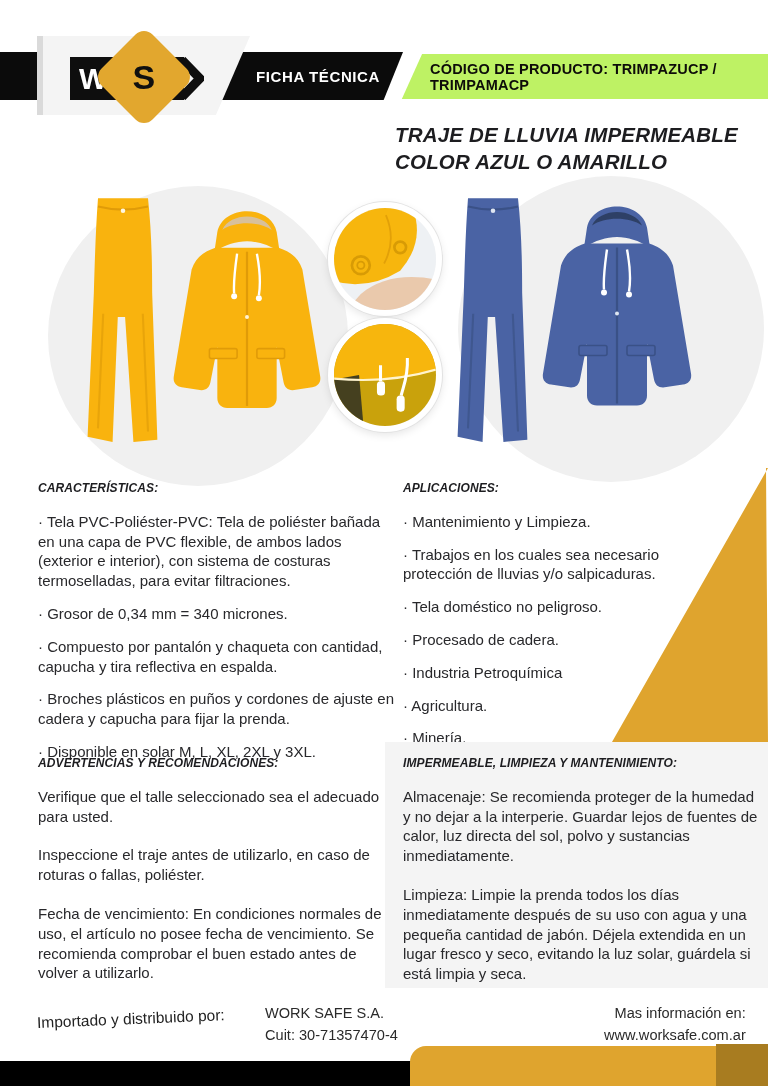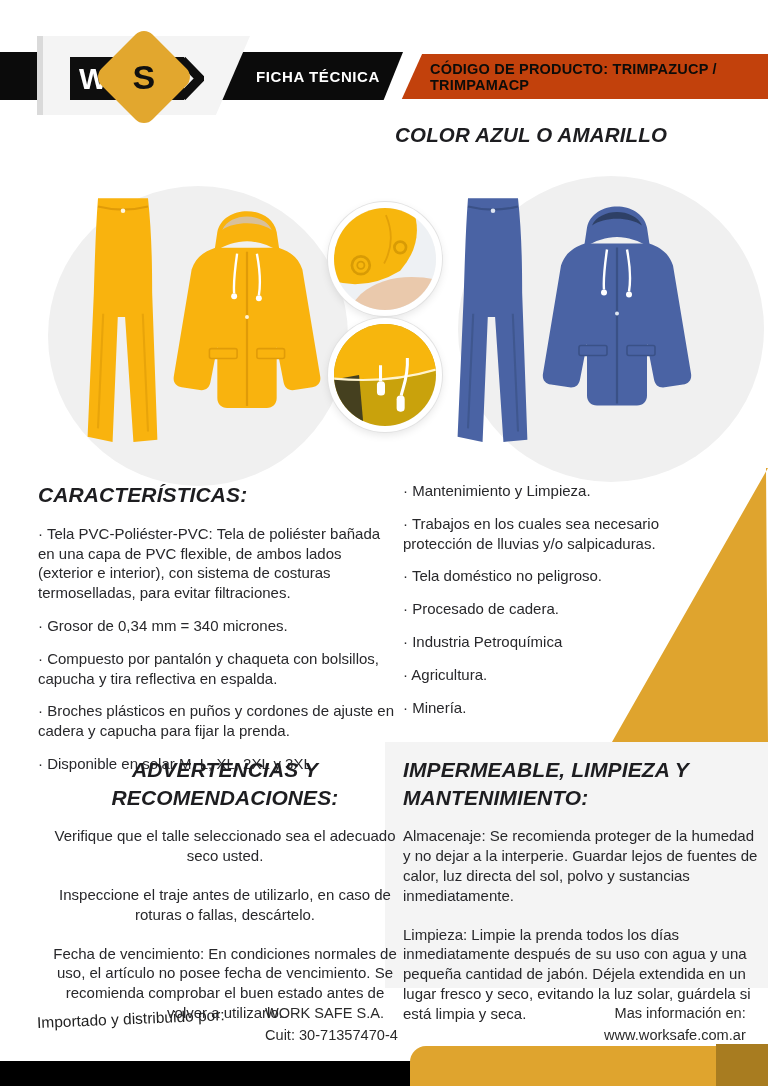--- a/index.html
+++ b/index.html
@@ -2,21 +2,21 @@
 <html><head>
 <meta charset="utf-8">
 <style>
   html,body{margin:0;padding:0;background:#fff;}
   .page{position:relative;width:768px;height:1086px;background:#ffffff;overflow:hidden;
         font-family:"Liberation Sans",sans-serif;color:#232326;}
 
   
   .band-black{position:absolute;left:0;top:52px;width:403px;height:48px;background:#0b0b0b;
               clip-path:polygon(0 0,100% 0,95.2% 100%,0 100%);}
-  .band-gold{position:absolute;left:400px;top:54px;width:368px;height:45px;background:#c2410c;
+  .band-gold{position:absolute;left:400px;top:54px;width:368px;height:45px;background:#bef264;
              clip-path:polygon(6% 0,100% 0,100% 100%,0.5% 100%);}
   .band-gold .code{position:absolute;left:30px;top:0;height:100%;display:flex;align-items:center;
                    font-size:14.5px;font-weight:bold;color:#0d0c09;letter-spacing:0.2px;}
   .ficha{position:absolute;left:243px;top:52px;width:150px;height:48px;display:flex;align-items:center;
          justify-content:center;color:#ffffff;font-weight:bold;font-size:15px;letter-spacing:0.6px;}
   .logo-card{position:absolute;left:37px;top:36px;width:213px;height:79px;background:#f4f4f4;
              clip-path:polygon(0 0,100% 0,84% 100%,0 100%);}
   .logo-card .edge{position:absolute;left:0;top:0;width:6px;height:100%;background:#dadada;}
   .logo-bar{position:absolute;left:70px;top:57px;width:114px;height:43px;background:#0e0e0e;
             display:flex;align-items:center;}
@@ -35,27 +35,27 @@
   .bg-circle.left{left:48px;top:186px;width:300px;height:300px;}
   .bg-circle.right{left:458px;top:176px;width:306px;height:306px;}
   .suit-svg{position:absolute;}
   .detail-circle{position:absolute;width:102px;height:102px;border-radius:50%;border:6px solid #ffffff;
                  overflow:hidden;box-shadow:0 0 0 1px #e2e2e2,0 3px 8px rgba(0,0,0,.10);background:#f6f6f6;}
   .detail-circle svg{display:block;}
 
   
   .gold-triangle{position:absolute;right:0;top:466px;width:156px;height:276px;}
   .col{position:absolute;font-size:15px;line-height:1.32;color:#28282b;}
-  .col h2{margin:0 0 15px 0;font-size:21px;font-style:italic;font-weight:800;color:#1d1d20;letter-spacing:0.1px;}
+  .col h2{margin:0 0 15px 0;font-size:12px;font-style:italic;font-weight:800;color:#1d1d20;letter-spacing:0.1px;}
   .col p{margin:0 0 13px 0;}
   .col.para p{margin:0 0 19px 0;}
   .col-caract{left:38px;top:481px;width:358px;}
   .col-aplic{left:403px;top:481px;width:302px;}
   .gray-panel{position:absolute;left:385px;top:742px;width:383px;height:246px;background:#f4f4f4;}
-  .col-advert{left:48px;top:756px;width:354px;text-align:center;}
+  .col-advert{left:38px;top:756px;width:354px;}
   .col-almac{left:403px;top:756px;width:356px;}
 
   
   .foot-imported{position:absolute;left:37px;top:1014px;font-size:15.5px;color:#222;
                  transform:rotate(-2.4deg);transform-origin:left center;}
   .foot-company{position:absolute;left:265px;top:1002px;font-size:15.5px;line-height:1.45;color:#2a2a2a;
                 transform:scaleX(.94);transform-origin:left top;}
   .foot-info{position:absolute;right:22px;top:1002px;font-size:15.5px;line-height:1.45;color:#2a2a2a;
              text-align:right;transform:scaleX(.94);transform-origin:right top;}
   .foot-black{position:absolute;left:0;top:1061px;width:412px;height:25px;background:#000;}
@@ -81,20 +81,21 @@
     <span class="logo-w">W</span>
   </div>
   <svg class="logo-chevron" viewBox="0 0 26 43">
     <polyline points="4,3 22,21.5 4,40" fill="none" stroke="#0e0e0e" stroke-width="9"></polyline>
   </svg>
   <div class="logo-diamond">
     <span class="logo-s">S</span>
   </div>
 
   <div class="title">
+    <span style="display:block">TRAJE DE LLUVIA IMPERMEABLE</span>
     <span style="display:block">COLOR AZUL O AMARILLO</span>
   </div>
 
   <div class="bg-circle left"></div>
   <div class="bg-circle right"></div>
 
   <svg class="suit-svg" style="left:68px;top:194px;" width="110" height="250" viewBox="0 0 100 240">
     <path d="M26,4 L74,4 C77,32 78,60 78,95 L83,236 L60,238 L52,118 L45,118 L40,238 L16,233 L22,95 C23,60 24,30 26,4 Z" fill="#f9b30e"></path>
     <path d="M26,12 Q50,18 74,12" stroke="#e09b08" stroke-width="2" fill="none"></path>
     <path d="M31,115 L26,225 M69,115 L74,228" stroke="#e8a40a" stroke-width="2" fill="none"></path>
@@ -162,41 +163,42 @@
   </svg>
 
   <svg class="gold-triangle" viewBox="0 0 156 276">
     <polygon points="154,2 156,276 0,276 156,2" fill="#dfa42e"></polygon>
   </svg>
 
   <div class="col col-caract">
     <h2>CARACTERÍSTICAS:</h2>
     <p>· Tela PVC-Poliéster-PVC: Tela de poliéster bañada en una capa de PVC flexible, de ambos lados (exterior e interior), con sistema de costuras termoselladas, para evitar filtraciones.</p>
     <p>· Grosor de 0,34 mm = 340 micrones.</p>
-    <p>· Compuesto por pantalón y chaqueta con bolsillos, capucha y tira reflectiva en espalda.</p>
+    <p>· Compuesto por pantalón y chaqueta con cantidad, capucha y tira reflectiva en espalda.</p>
     <p>· Broches plásticos en puños y cordones de ajuste en cadera y capucha para fijar la prenda.</p>
     <p>· Disponible en solar M, L, XL, 2XL y 3XL.</p>
   </div>
 
   <div class="col col-aplic">
+    <h2>APLICACIONES:</h2>
     <p>· Mantenimiento y Limpieza.</p>
     <p>· Trabajos en los cuales sea necesario protección de lluvias y/o salpicaduras.</p>
     <p>· Tela doméstico no peligroso.</p>
     <p>· Procesado de cadera.</p>
     <p>· Industria Petroquímica</p>
     <p>· Agricultura.</p>
     <p>· Minería.</p>
   </div>
 
   <div class="gray-panel"></div>
 
   <div class="col para col-advert">
     <h2>ADVERTENCIAS Y RECOMENDACIONES:</h2>
-    <p>Verifique que el talle seleccionado sea el adecuado seco usted.</p>
-    <p>Inspeccione el traje antes de utilizarlo, en caso de roturas o fallas, descártelo.</p>
+    <p>Verifique que el talle seleccionado sea el adecuado para usted.</p>
+    <p>Inspeccione el traje antes de utilizarlo, en caso de roturas o fallas, poliéster.</p>
     <p>Fecha de vencimiento: En condiciones normales de uso, el artículo no posee fecha de vencimiento. Se recomienda comprobar el buen estado antes de volver a utilizarlo.</p>
   </div>
 
   <div class="col para col-almac">
     <h2>IMPERMEABLE, LIMPIEZA Y MANTENIMIENTO:</h2>
     <p>Almacenaje: Se recomienda proteger de la humedad y no dejar a la interperie. Guardar lejos de fuentes de calor, luz directa del sol, polvo y sustancias inmediatamente.</p>
     <p>Limpieza: Limpie la prenda todos los días inmediatamente después de su uso con agua y una pequeña cantidad de jabón. Déjela extendida en un lugar fresco y seco, evitando la luz solar, guárdela si está limpia y seca.</p>
   </div>
 
   <div class="foot-imported">Importado y distribuido por:</div>

